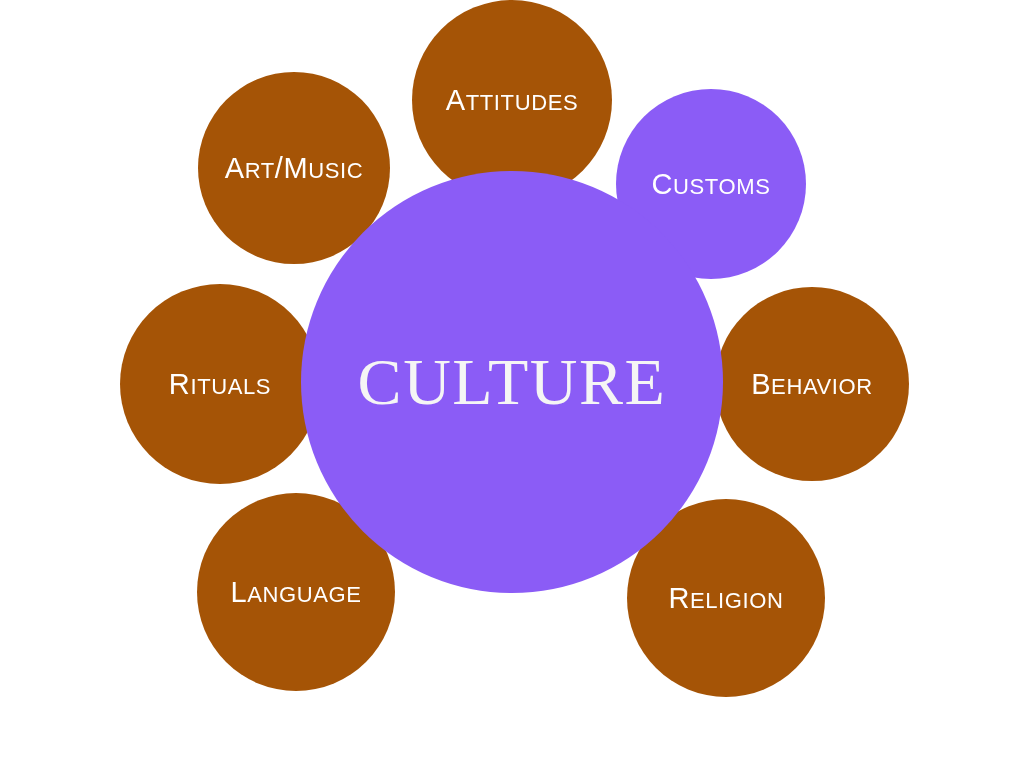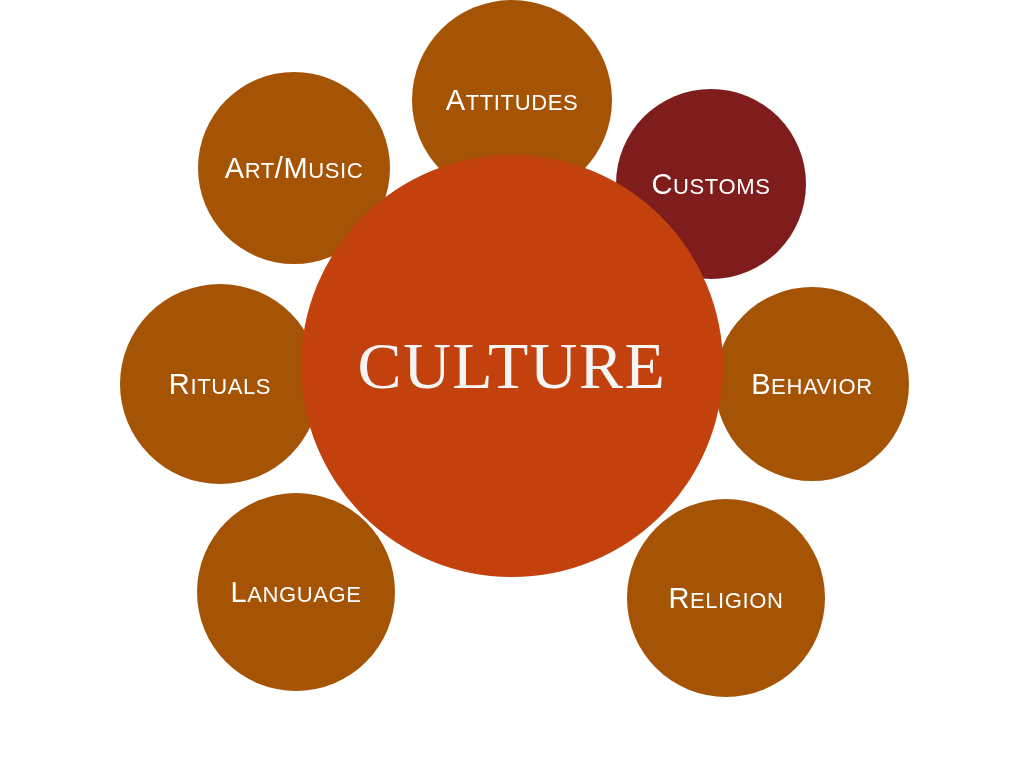--- a/index.html
+++ b/index.html
@@ -65,21 +65,21 @@
 </style>
 </head>
 <body style="background: rgb(255, 255, 255);">
 
 <div id="diagram-stage" style="width: 1024px; height: 566px; background: rgb(255, 255, 255);">
 
   <div class="petal-node" style="left: 412px; top: 0px; width: 200px; height: 200px; background: rgb(165, 84, 6);">
     <span class="petal-label" style="color: rgb(255, 255, 255); font-variant: normal; text-transform: none;"><span style="font-size:1em;">A</span><span style="font-size:0.76em;">T</span><span style="font-size:0.76em;">T</span><span style="font-size:0.76em;">I</span><span style="font-size:0.76em;">T</span><span style="font-size:0.76em;">U</span><span style="font-size:0.76em;">D</span><span style="font-size:0.76em;">E</span><span style="font-size:0.76em;">S</span></span>
   </div>
 
-  <div class="petal-node" style="left: 616px; top: 89px; width: 190px; height: 190px; background: #7f1d1d;">
+  <div class="petal-node" style="left: 616px; top: 89px; width: 190px; height: 190px; background: #8b5cf6;">
     <span class="petal-label" style="color: rgb(255, 255, 255); font-variant: normal; text-transform: none;"><span style="font-size:1em;">C</span><span style="font-size:0.76em;">U</span><span style="font-size:0.76em;">S</span><span style="font-size:0.76em;">T</span><span style="font-size:0.76em;">O</span><span style="font-size:0.76em;">M</span><span style="font-size:0.76em;">S</span></span>
   </div>
 
   <div class="petal-node" style="left: 715px; top: 287px; width: 194px; height: 194px; background: rgb(165, 84, 6);">
     <span class="petal-label" style="color: rgb(255, 255, 255); font-variant: normal; text-transform: none;"><span style="font-size:1em;">B</span><span style="font-size:0.76em;">E</span><span style="font-size:0.76em;">H</span><span style="font-size:0.76em;">A</span><span style="font-size:0.76em;">V</span><span style="font-size:0.76em;">I</span><span style="font-size:0.76em;">O</span><span style="font-size:0.76em;">R</span></span>
   </div>
 
   <div class="petal-node" style="left: 627px; top: 499px; width: 198px; height: 198px; background: rgb(165, 84, 6);">
     <span class="petal-label" style="color: rgb(255, 255, 255); font-variant: normal; text-transform: none;"><span style="font-size:1em;">R</span><span style="font-size:0.76em;">E</span><span style="font-size:0.76em;">L</span><span style="font-size:0.76em;">I</span><span style="font-size:0.76em;">G</span><span style="font-size:0.76em;">I</span><span style="font-size:0.76em;">O</span><span style="font-size:0.76em;">N</span></span>
   </div>
@@ -90,17 +90,17 @@
   </div>
 
   <div class="petal-node" style="left: 120px; top: 284px; width: 200px; height: 200px; background: rgb(165, 84, 6);">
     <span class="petal-label" style="color: rgb(255, 255, 255); font-variant: normal; text-transform: none;"><span style="font-size:1em;">R</span><span style="font-size:0.76em;">I</span><span style="font-size:0.76em;">T</span><span style="font-size:0.76em;">U</span><span style="font-size:0.76em;">A</span><span style="font-size:0.76em;">L</span><span style="font-size:0.76em;">S</span></span>
   </div>
 
   <div class="petal-node" style="left: 198px; top: 72px; width: 192px; height: 192px; background: rgb(165, 84, 6);">
     <span class="petal-label" style="color: rgb(255, 255, 255); font-variant: normal; text-transform: none;"><span style="font-size:1em;">A</span><span style="font-size:0.76em;">R</span><span style="font-size:0.76em;">T</span><span style="font-size:1em;">/</span><span style="font-size:1em;">M</span><span style="font-size:0.76em;">U</span><span style="font-size:0.76em;">S</span><span style="font-size:0.76em;">I</span><span style="font-size:0.76em;">C</span></span>
   </div>
 
-  <div id="core-node" style="left: 301px; top: 155px; width: 422px; height: 422px; background: #c2410c;">
+  <div id="core-node" style="left: 301px; top: 171px; width: 422px; height: 422px; background: #8b5cf6;">
     <span id="core-label" style="color: rgb(245, 245, 245);">CULTURE</span>
   </div>
 
 </div>
 
 </body></html>

